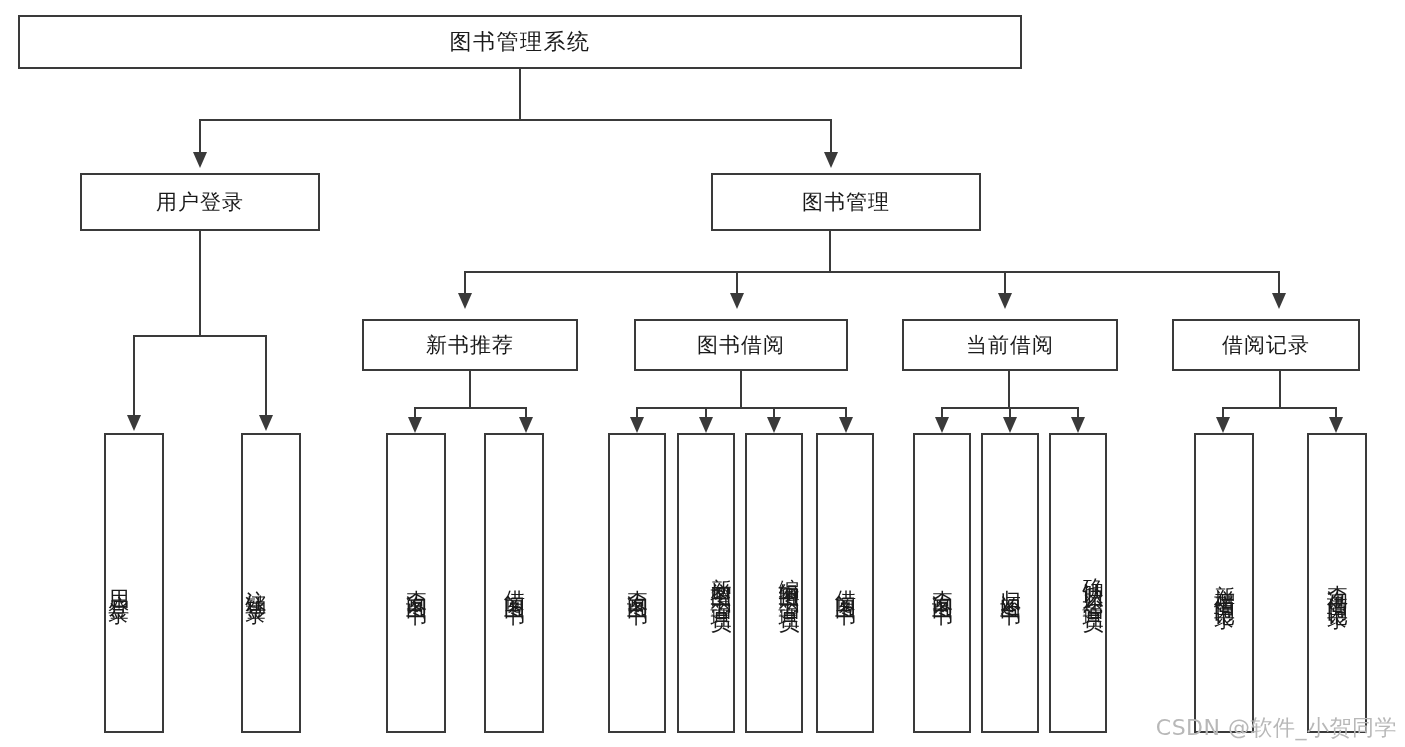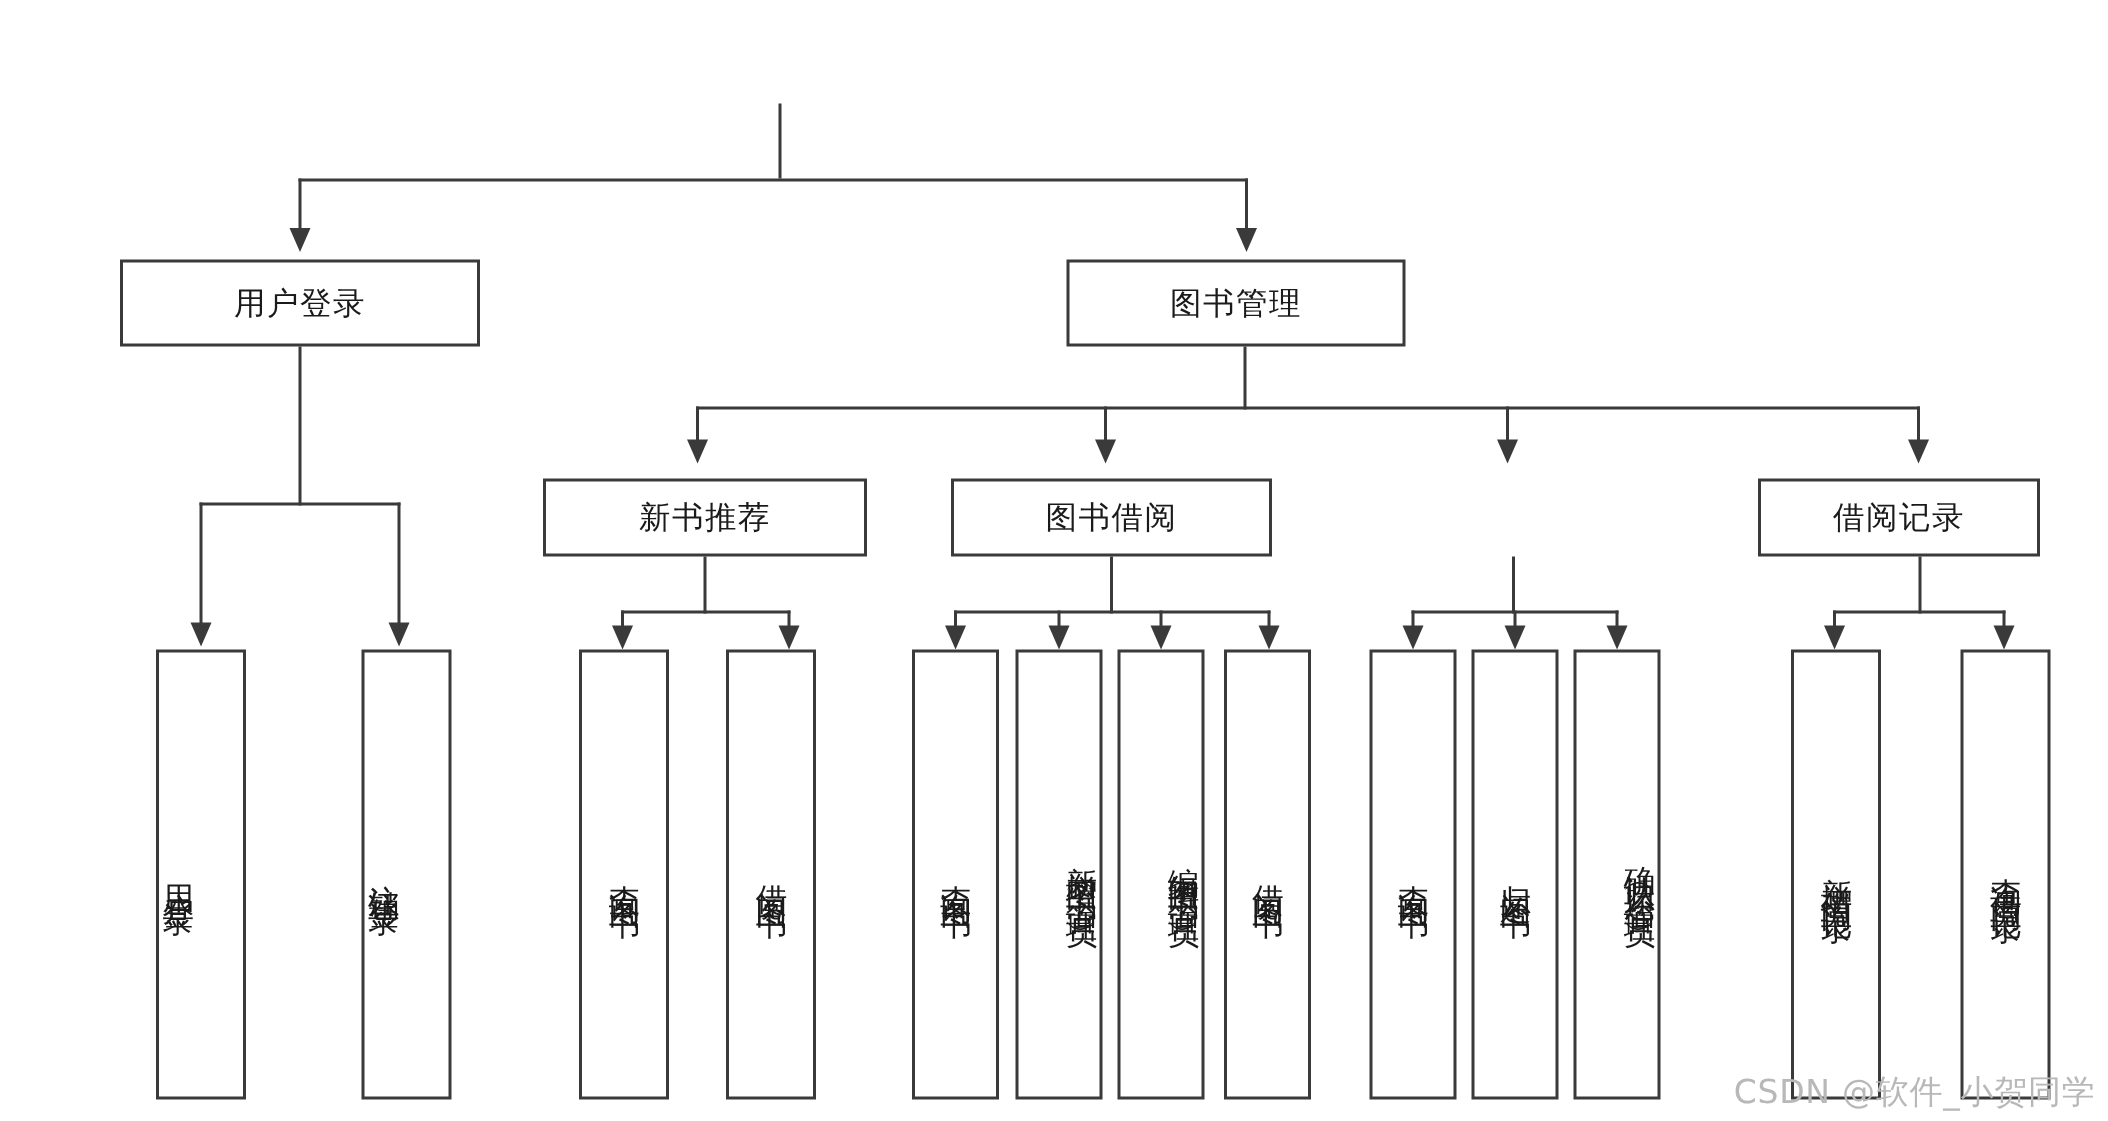--- a/index.html
+++ b/index.html
@@ -78,34 +78,37 @@
     white-space: nowrap;
     letter-spacing: 0.5px;
     pointer-events: none;
   }
 </style>
 </head>
 <body>
 
 <div id="canvas">
 
+  <div class="node root" style="left:18px; top:15px; width:1004px; height:54px;">
+    <span>图书管理系统</span>
+  </div>
 
   <div class="ln vert" style="left:519px; top:69px; width:2px; height:50px;"></div>
 
   <div class="ln horz" style="left:199px; top:119px; width:633px; height:2px;"></div>
 
   <div class="ln vert" style="left:199px; top:119px; width:2px; height:35px;"></div>
   <div class="arrow" style="left:193px; top:152px;"></div>
   <div class="ln vert" style="left:830px; top:119px; width:2px; height:35px;"></div>
   <div class="arrow" style="left:824px; top:152px;"></div>
 
   <div class="node h" style="left:80px; top:173px; width:240px; height:58px;">
     <span>用户登录</span>
   </div>
-  <div class="node h" style="left:711px; top:173px; width:226px; height:58px;">
+  <div class="node h" style="left:711px; top:173px; width:270px; height:58px;">
     <span>图书管理</span>
   </div>
 
   <div class="ln vert" style="left:199px; top:231px; width:2px; height:106px;"></div>
   <div class="ln horz" style="left:133px; top:335px; width:134px; height:2px;"></div>
   <div class="ln vert" style="left:133px; top:335px; width:2px; height:82px;"></div>
   <div class="arrow" style="left:127px; top:415px;"></div>
   <div class="ln vert" style="left:265px; top:335px; width:2px; height:82px;"></div>
   <div class="arrow" style="left:259px; top:415px;"></div>
 
@@ -119,20 +122,23 @@
   <div class="arrow" style="left:998px; top:293px;"></div>
   <div class="ln vert" style="left:1278px; top:271px; width:2px; height:24px;"></div>
   <div class="arrow" style="left:1272px; top:293px;"></div>
 
   <div class="node h" style="left:362px; top:319px; width:216px; height:52px;font-family:Liberation Serif, serif;">
     <span>新书推荐</span>
   </div>
   <div class="node h" style="left:634px; top:319px; width:214px; height:52px;">
     <span>图书借阅</span>
   </div>
+  <div class="node h" style="left:902px; top:319px; width:216px; height:52px;">
+    <span>当前借阅</span>
+  </div>
   <div class="node h" style="left:1172px; top:319px; width:188px; height:52px;">
     <span>借阅记录</span>
   </div>
 
   <div class="ln vert" style="left:469px; top:371px; width:2px; height:38px;"></div>
   <div class="ln horz" style="left:414px; top:407px; width:113px; height:2px;"></div>
   <div class="ln vert" style="left:414px; top:407px; width:2px; height:12px;"></div>
   <div class="arrow" style="left:408px; top:417px;"></div>
   <div class="ln vert" style="left:525px; top:407px; width:2px; height:12px;"></div>
   <div class="arrow" style="left:519px; top:417px;"></div>

